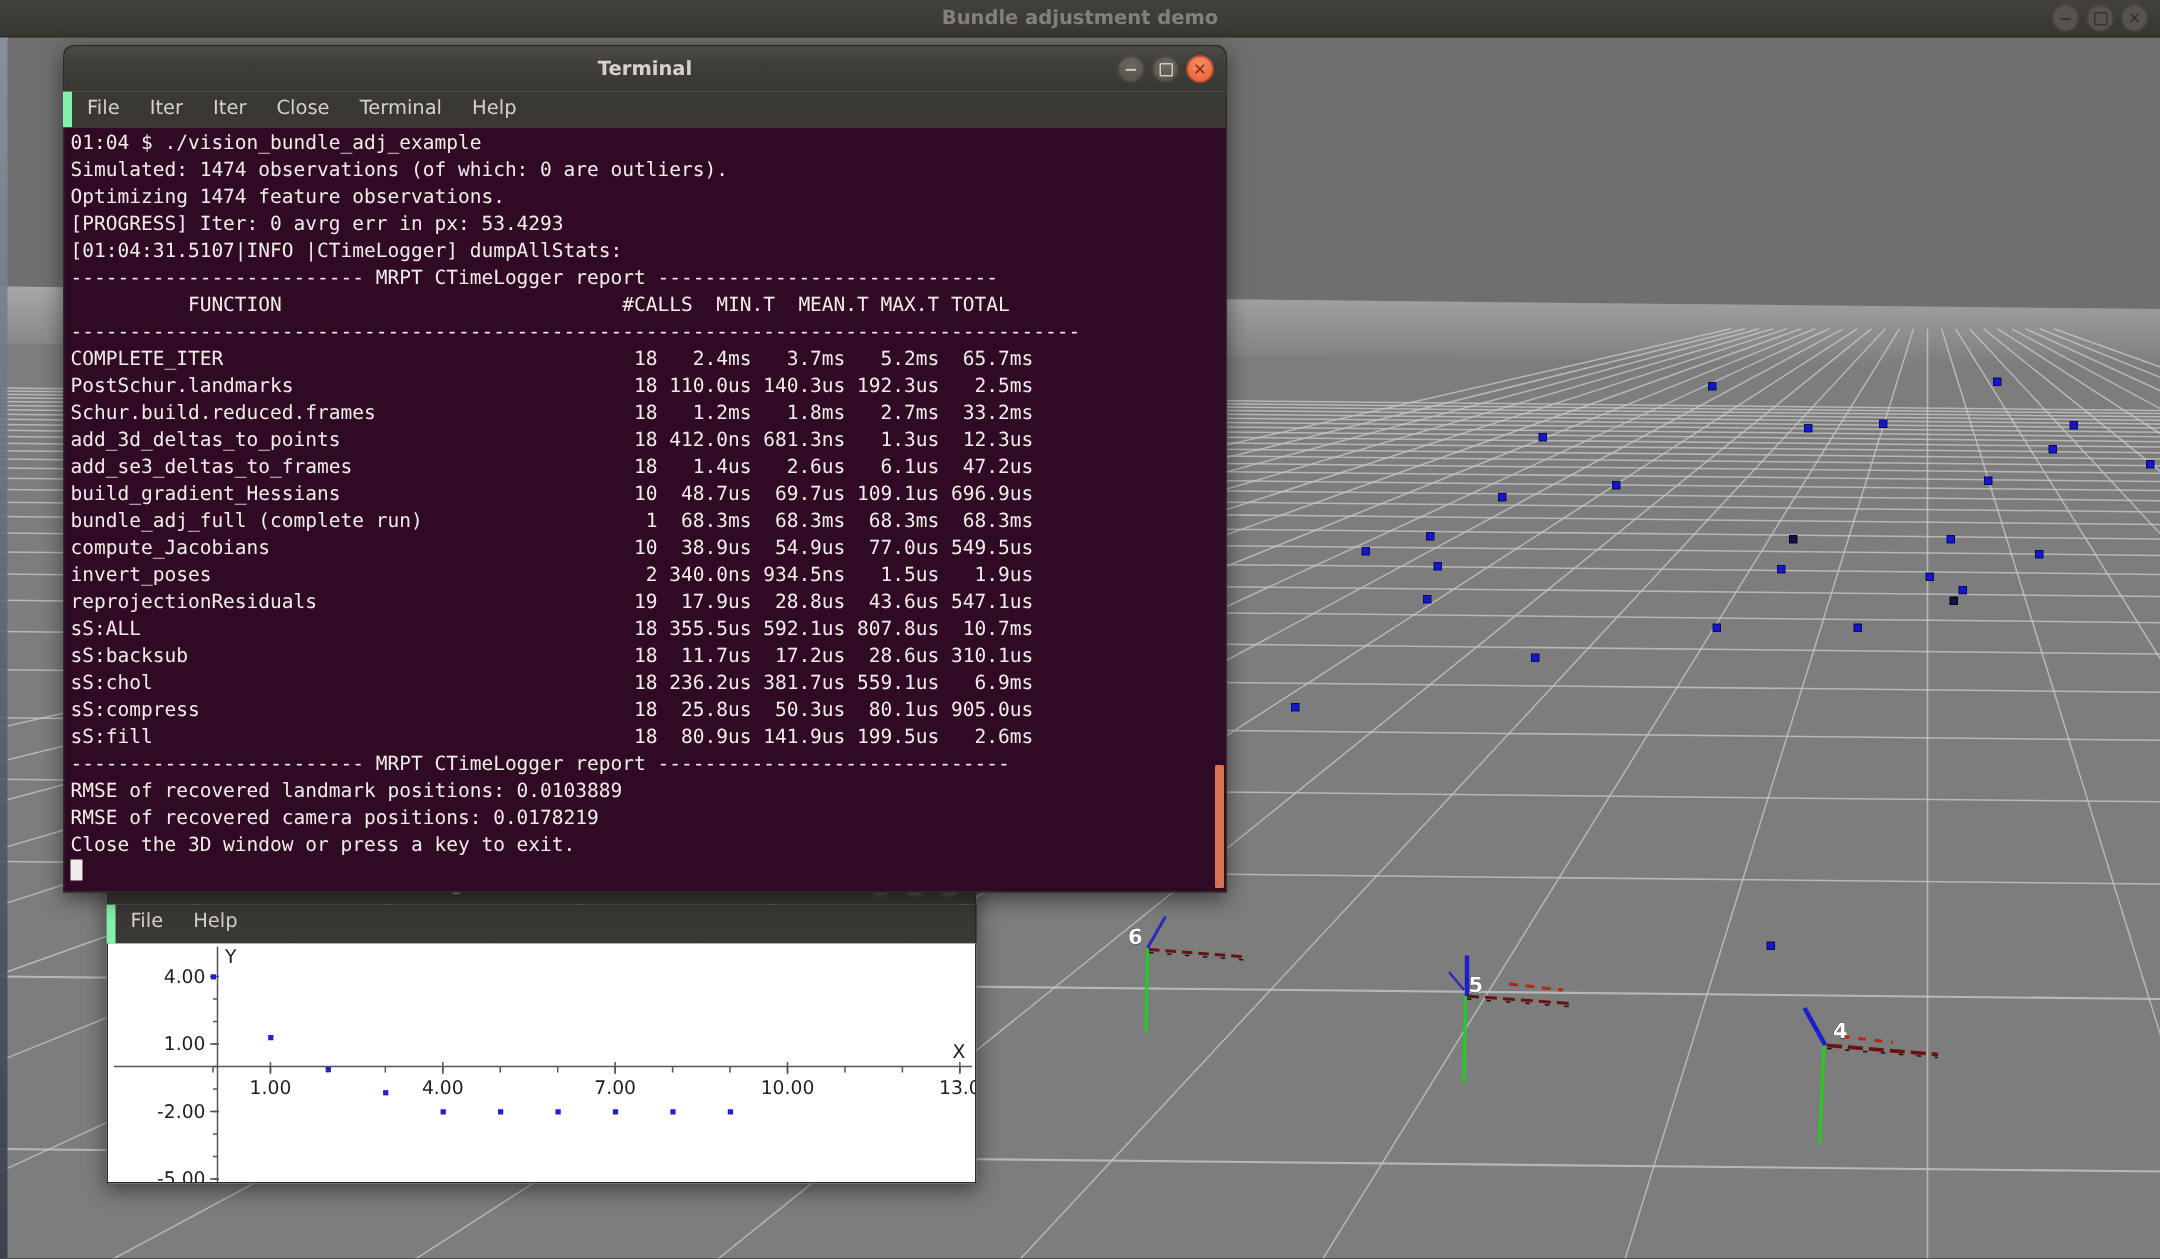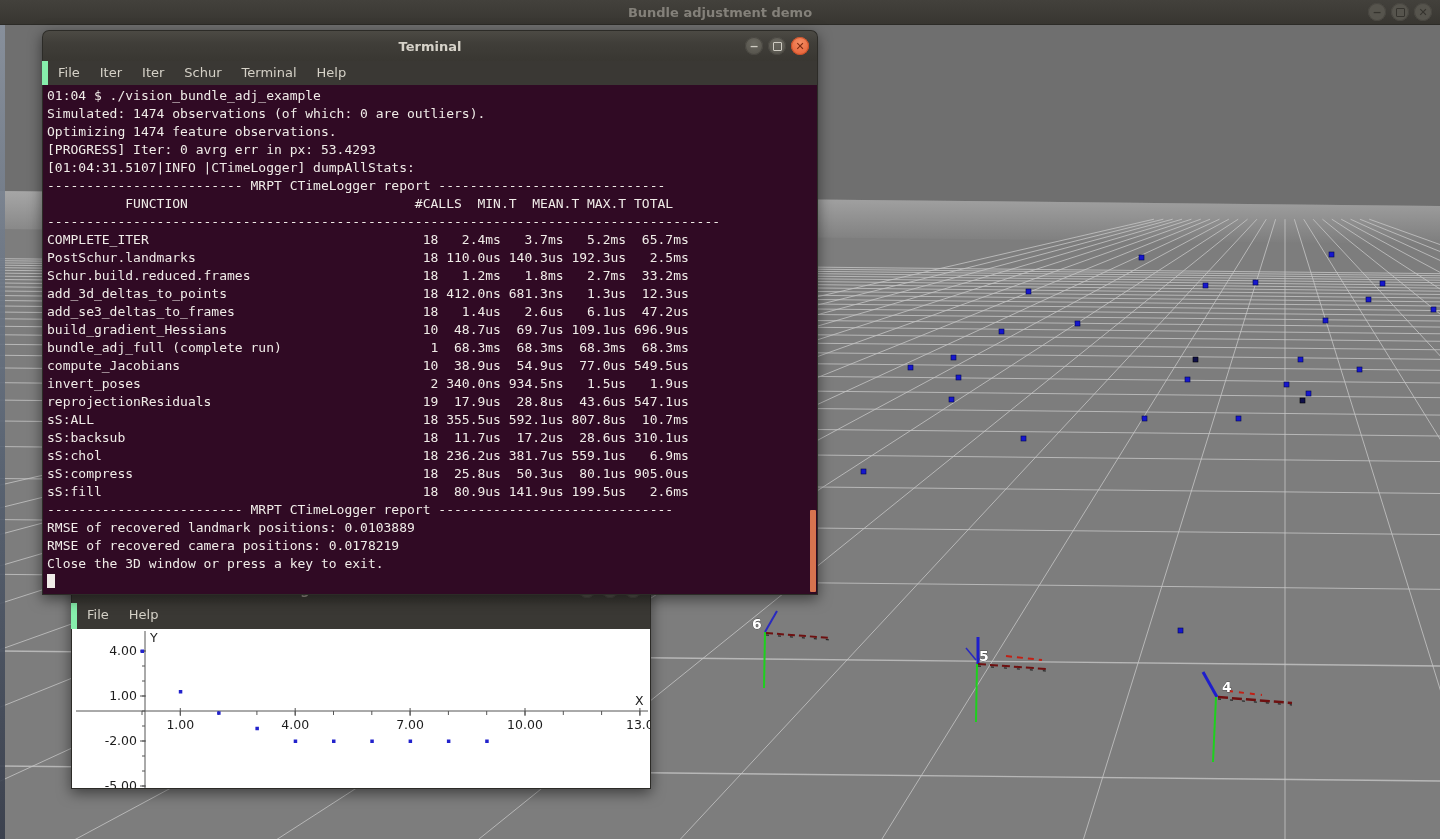--- a/index.html
+++ b/index.html
@@ -201,21 +201,21 @@
         <span class="wbtn focused">
             <span class="sq"></span>
           </span>
         <span class="wbtn close-focused">✕</span>
       </span>
     </div>
     <div class="menubar" id="term-menu">
         <span class="menu-item">File</span>
         <span class="menu-item">Iter</span>
         <span class="menu-item">Iter</span>
-        <span class="menu-item">Schur</span>
+        <span class="menu-item">Close</span>
         <span class="menu-item">Terminal</span>
         <span class="menu-item">Help</span>
       </div>
     <div id="terminal-body">
       <pre id="term-pre"><span id="term-text">01:04 $ ./vision_bundle_adj_example
 Simulated: 1474 observations (of which: 0 are outliers).
 Optimizing 1474 feature observations.
 [PROGRESS] Iter: 0 avrg err in px: 53.4293
 [01:04:31.5107|INFO |CTimeLogger] dumpAllStats:
 ------------------------- MRPT CTimeLogger report -----------------------------

